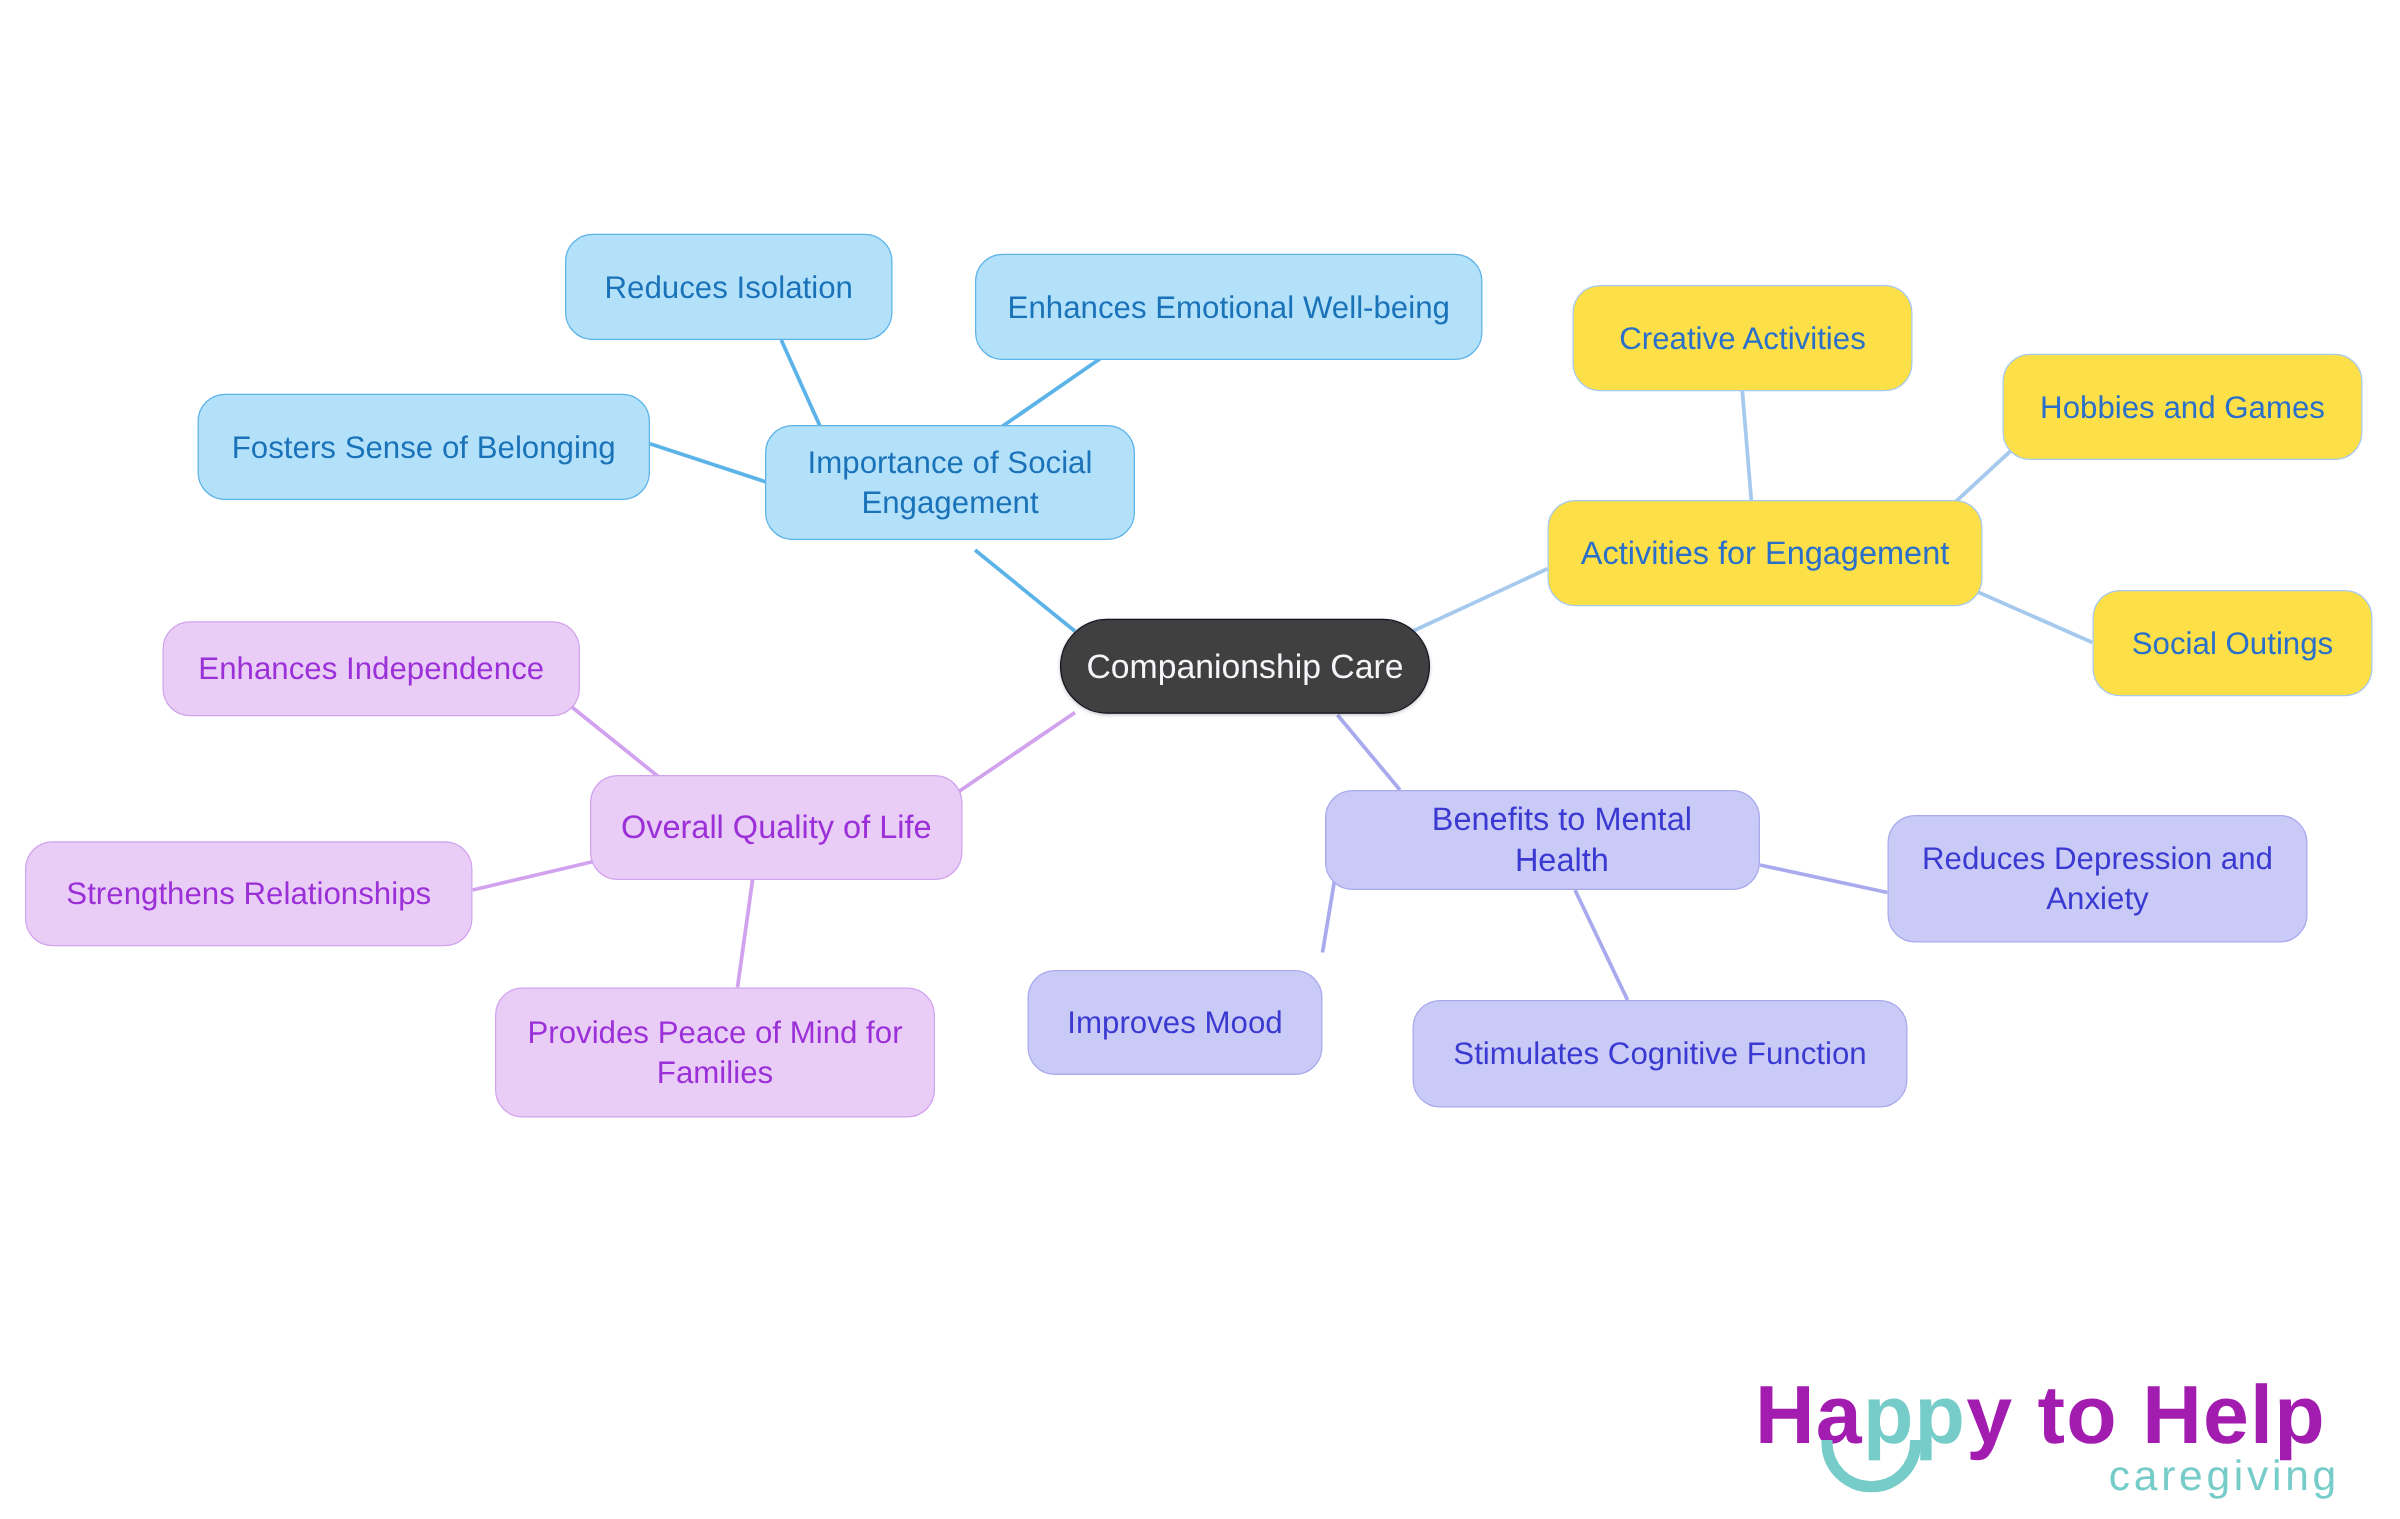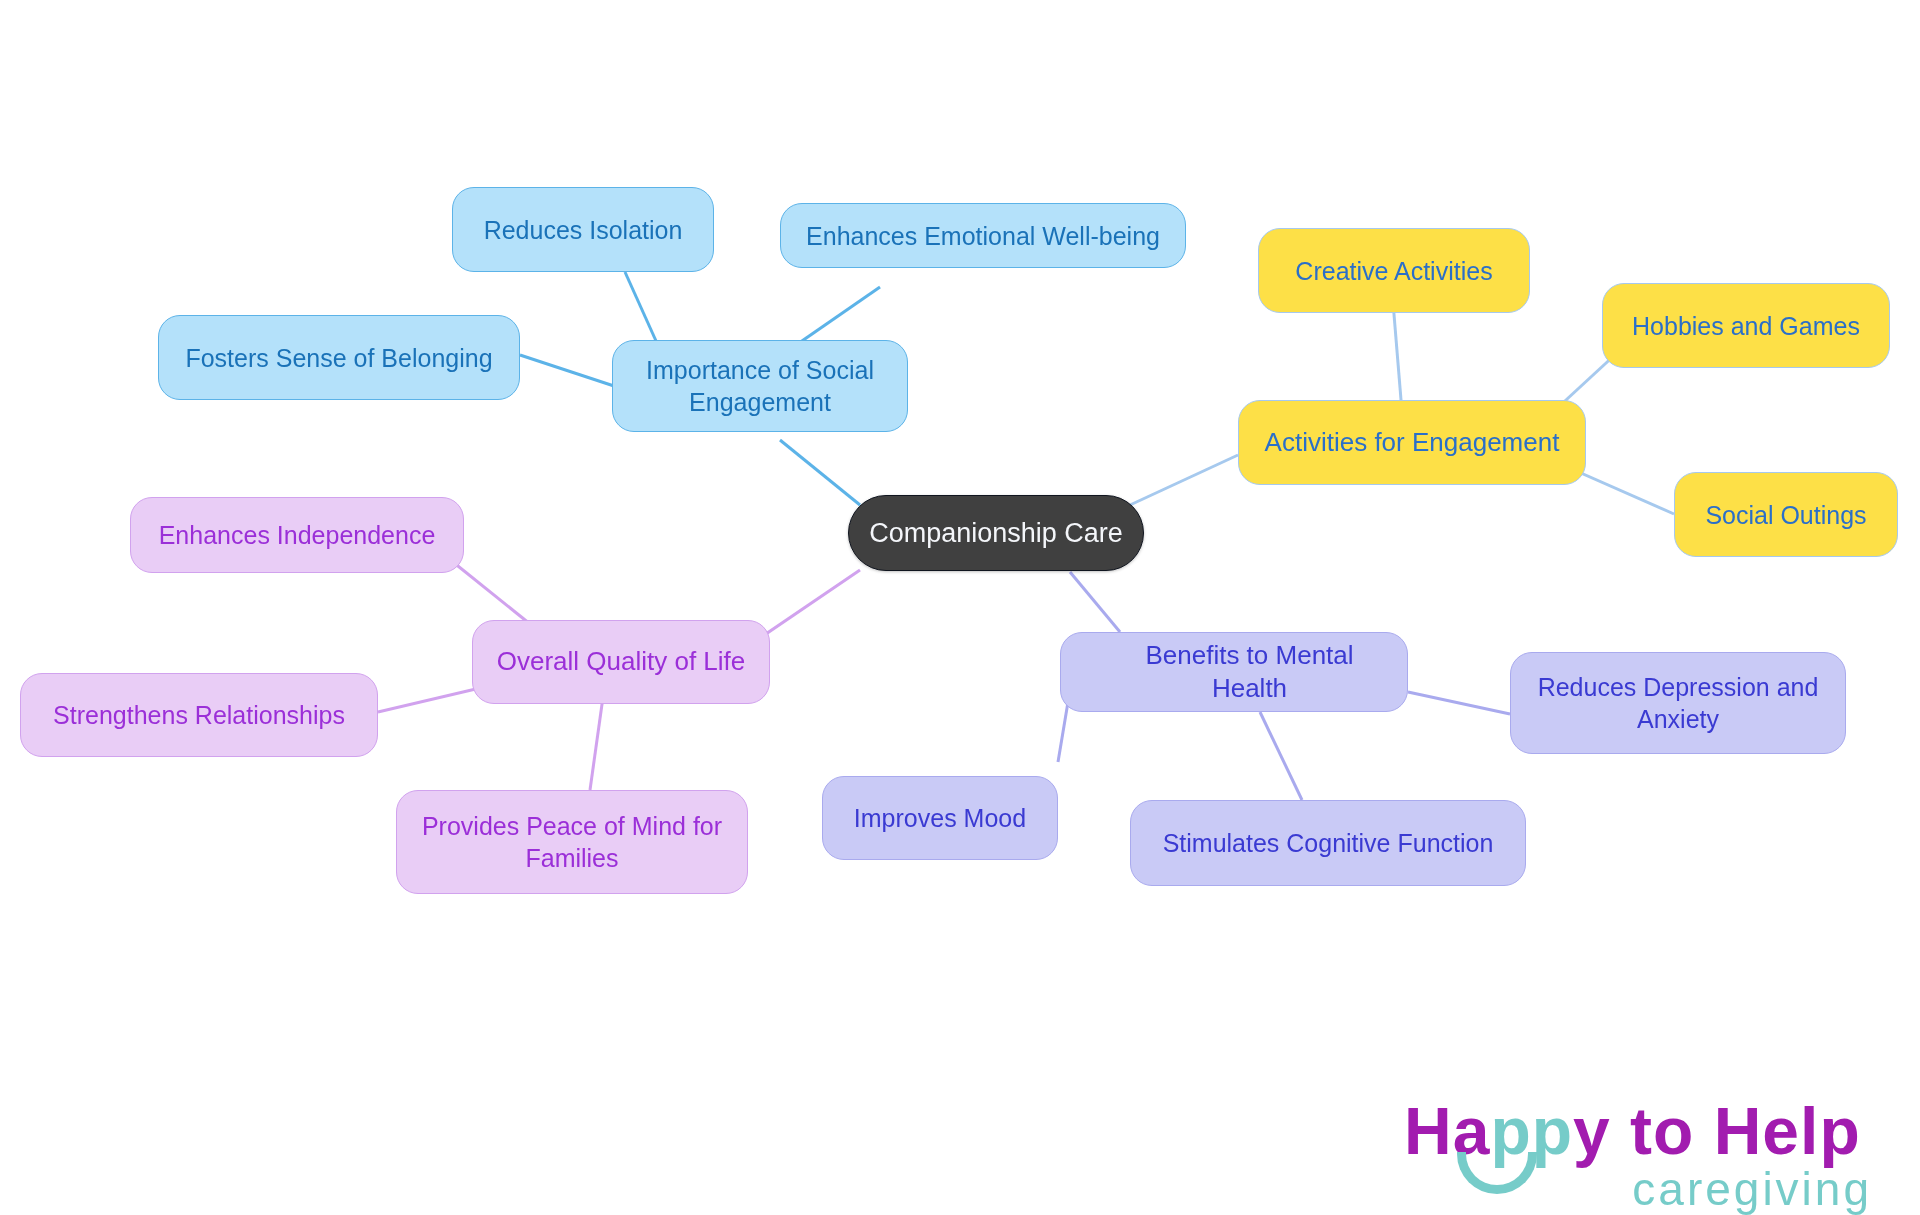--- a/index.html
+++ b/index.html
@@ -60,21 +60,21 @@
     position:absolute;
     left:53px; top:54px;
     width:62px;height:33px;
     border:9px solid #76ccc9;
     border-top:none;
     border-radius:0 0 40px 40px;
   }
   .logo-line2{
     position:absolute;
     right:2px; top:64px;
-    font-size:46px;
+    font-size:34px;
     letter-spacing:3px;
     color:#76ccc9;
     white-space:nowrap;
   }
 </style>
 </head>
 <body>
 
 <div id="canvas">
 
@@ -102,21 +102,21 @@
     <path d="M 604 690 L 590 790" stroke="#d1a2ee" stroke-width="3" fill="none"></path>
   </svg>
 
   <div class="node node-root" style="left:848px;top:495px;width:296px;height:76px;">Companionship Care</div>
 
   <div class="node c-cyan fs-25" style="left:612px;top:340px;width:296px;height:92px;">Importance of Social
 Engagement</div>
 
   <div class="node c-cyan fs-25" style="left:452px;top:187px;width:262px;height:85px;">Reduces Isolation</div>
 
-  <div class="node c-cyan fs-25" style="left:780px;top:203px;width:406px;height:65px;">Enhances Emotional Well-being</div>
+  <div class="node c-cyan fs-25" style="left:780px;top:203px;width:406px;height:85px;">Enhances Emotional Well-being</div>
 
   <div class="node c-cyan fs-25" style="left:158px;top:315px;width:362px;height:85px;">Fosters Sense of Belonging</div>
 
   <div class="node c-blue fs-26" style="left:1238px;top:400px;width:348px;height:85px;">Activities for Engagement</div>
 
   <div class="node c-blue fs-25" style="left:1258px;top:228px;width:272px;height:85px;">Creative Activities</div>
 
   <div class="node c-blue fs-25" style="left:1602px;top:283px;width:288px;height:85px;">Hobbies and Games</div>
 
   <div class="node c-blue fs-25" style="left:1674px;top:472px;width:224px;height:85px;">Social Outings</div>

